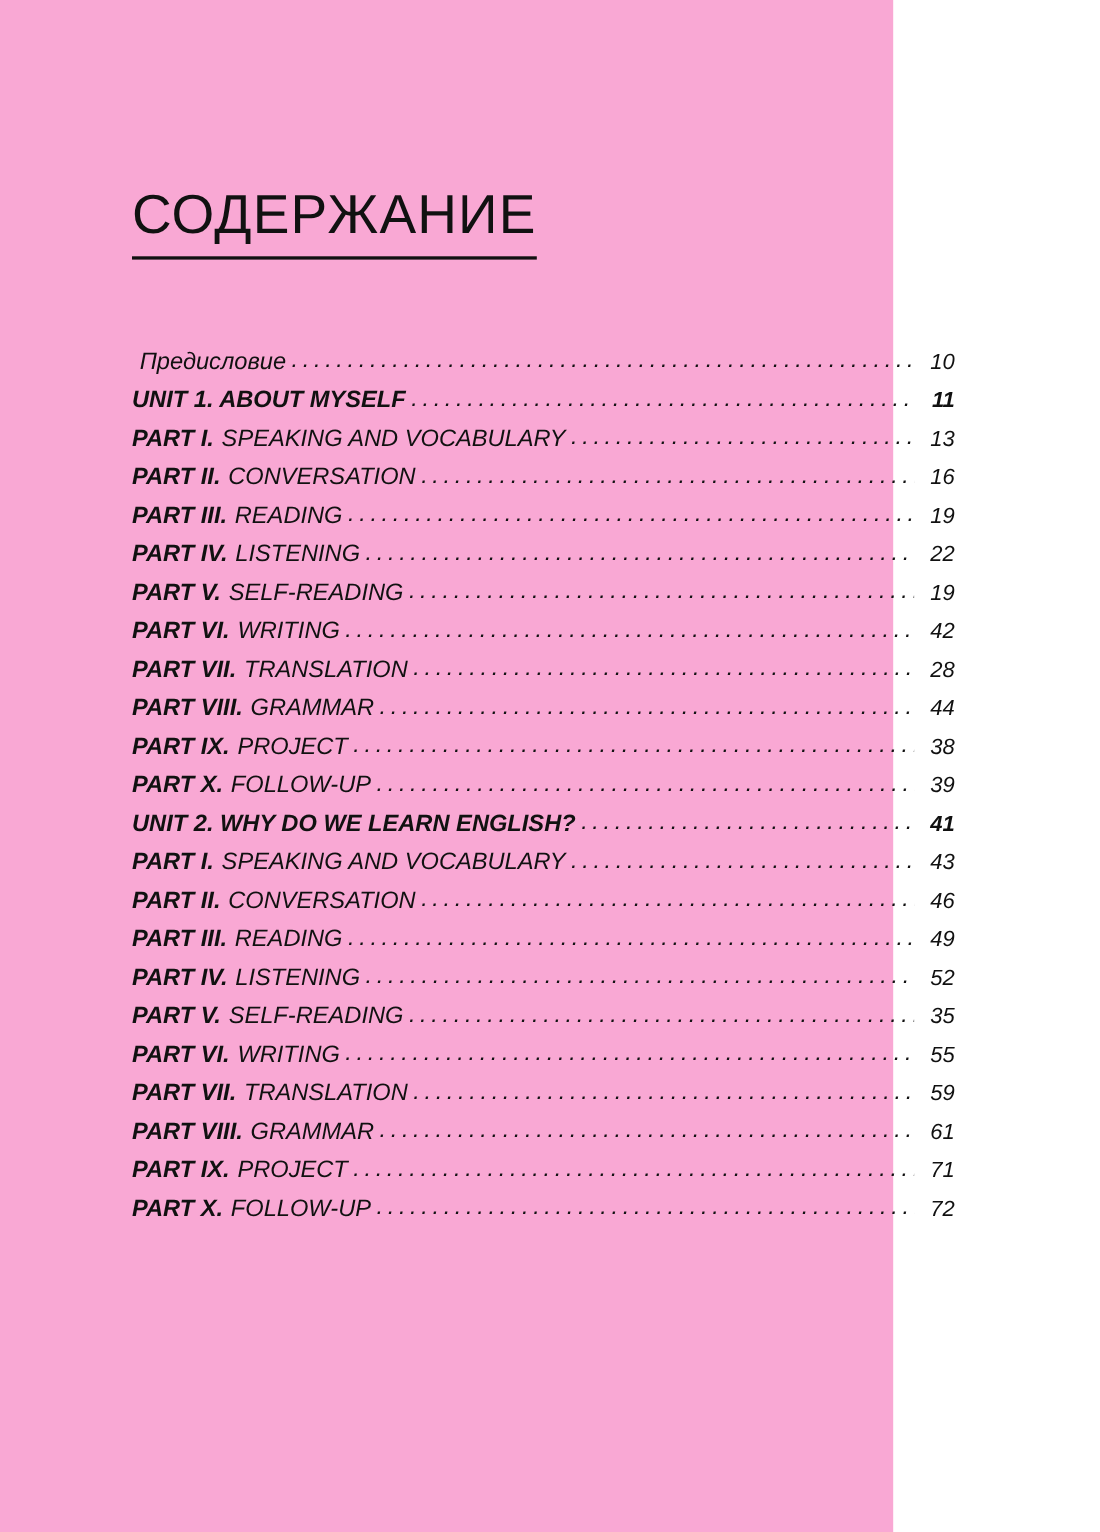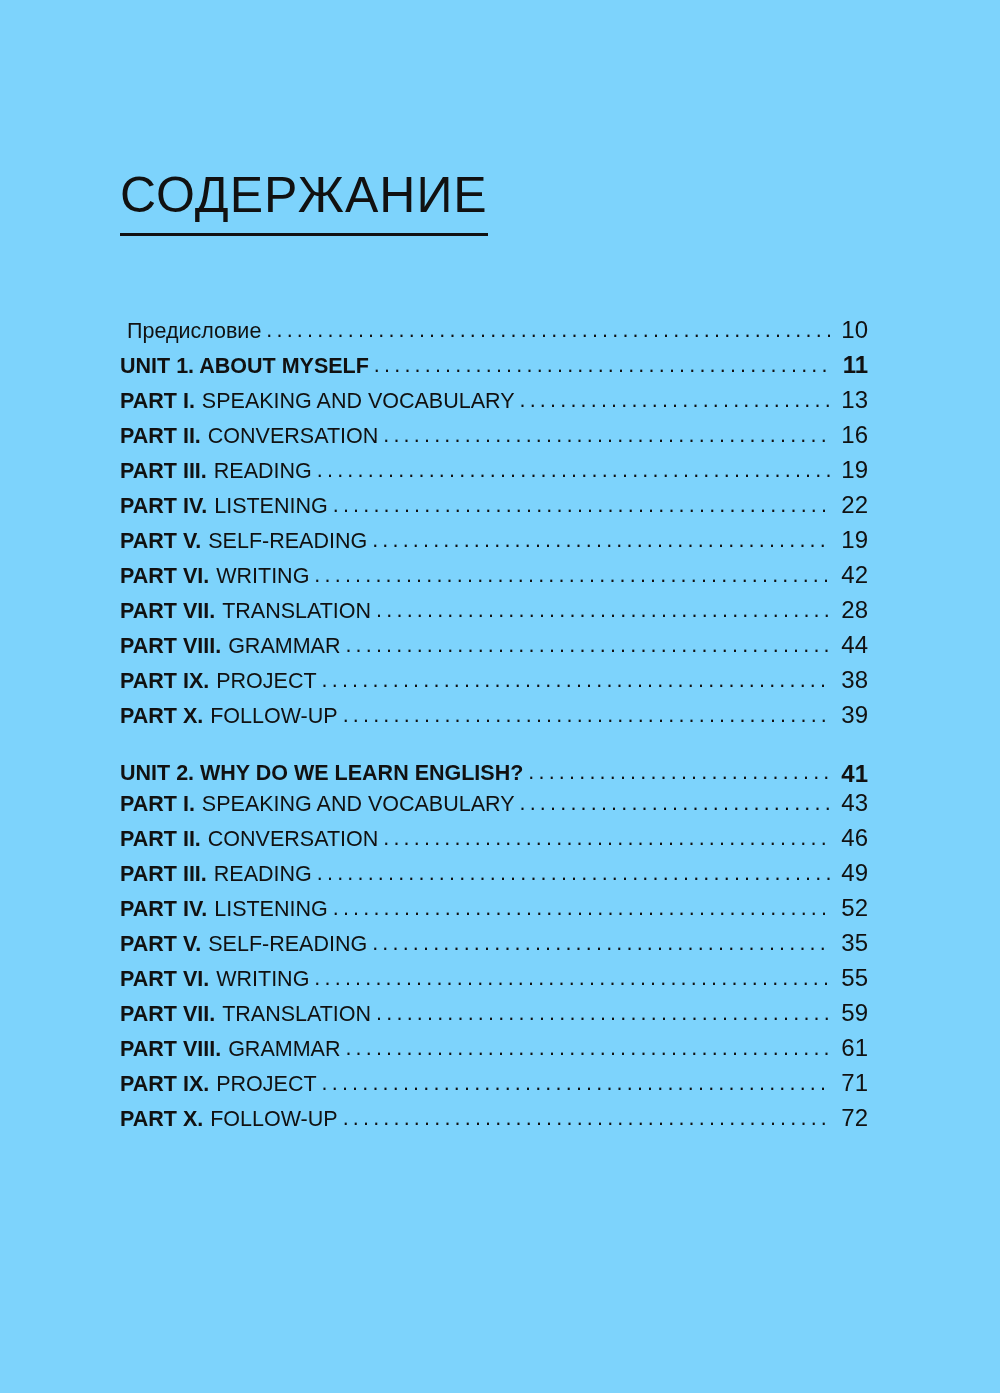--- a/index.html
+++ b/index.html
@@ -11,23 +11,23 @@
     width: 1000px;
     height: 1393px;
     font-family: "Liberation Sans", sans-serif;
     color: #1a1a1a;
     position: relative;
     overflow: hidden;
   }
   .page {
     position: absolute;
     left: 0; top: 0;
-    width: 1000px;
+    width: 812px;
     height: 1393px;
-    background: #7dd3fc;
+    background: #f9a8d4;
   }
   .title {
     position: absolute;
     left: 120px;
     top: 168px;
     font-size: 50px;
     font-weight: 400;
     letter-spacing: 1px;
     color: #111111;
     padding-bottom: 10px;
@@ -43,24 +43,23 @@
     width: 748px;
   }
   .toc-entry {
     display: flex;
     align-items: baseline;
     font-size: 21.5px;
     line-height: 1.0;
     height: 35px;
     color: #111111;
     white-space: nowrap;
+    font-style: italic;
   }
   .toc-entry.group-gap {
-    margin-top: 18px;
-    align-items: center;
   }
   .entry-label {
     display: flex;
     align-items: baseline;
     flex: 0 0 auto;
   }
   .lead {
     flex: 1 1 auto;
     overflow: hidden;
     margin: 0 3px 0 5px;
@@ -69,21 +68,21 @@
   }
   .lead-inner {
     white-space: nowrap;
     letter-spacing: 4.2px;
     font-size: 21.5px;
     color: #111111;
     display: block;
   }
   .page-num {
     flex: 0 0 auto;
-    font-size: 24px;
+    font-size: 20px;
     color: #111111;
     text-align: right;
     min-width: 34px;
   }
   .bold {
     font-weight: 700;
   }
   .part-name {
     margin-left: 7px;
     font-weight: 400;

